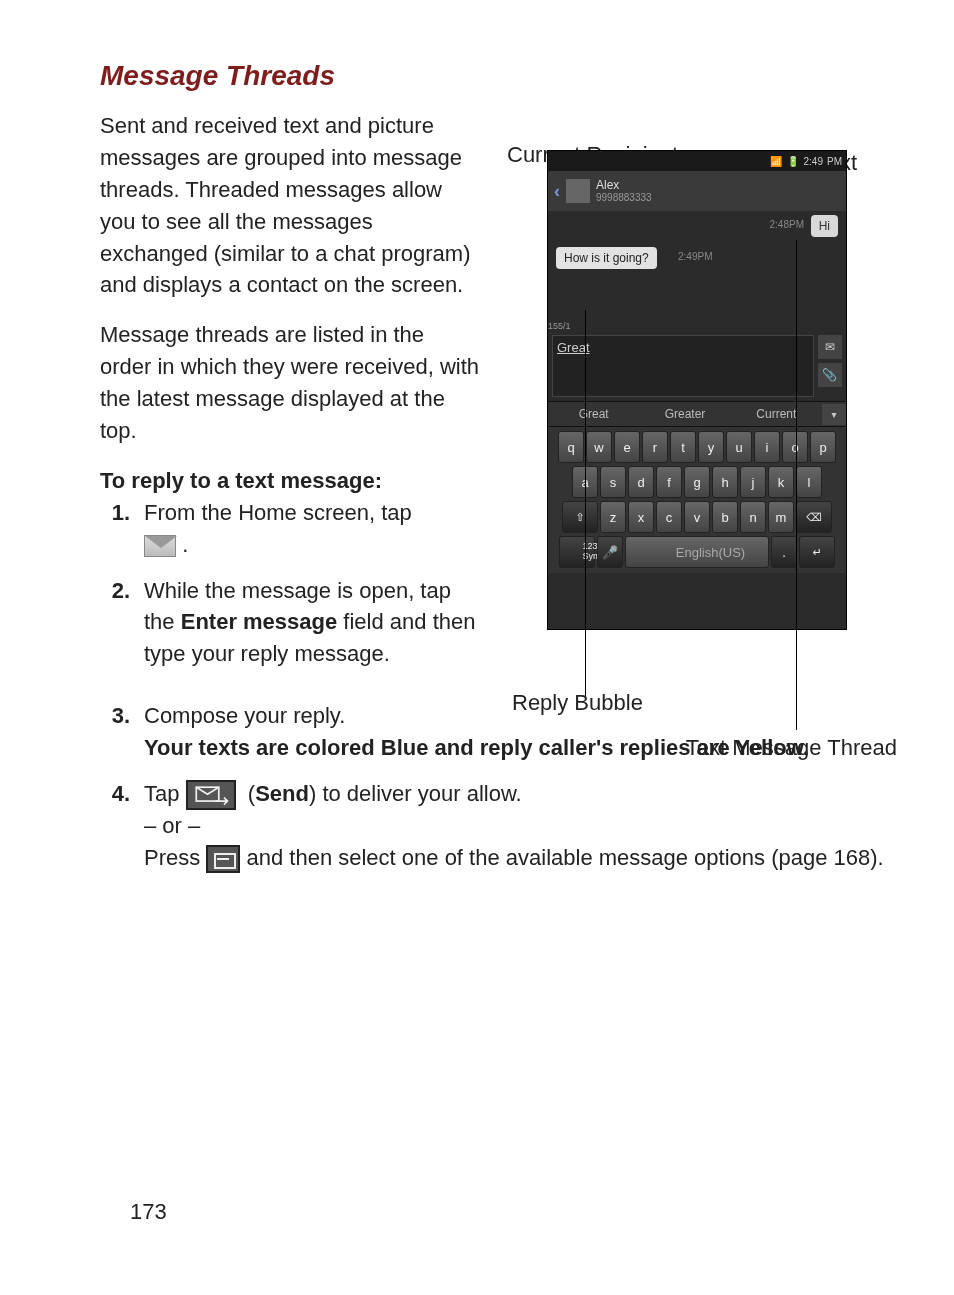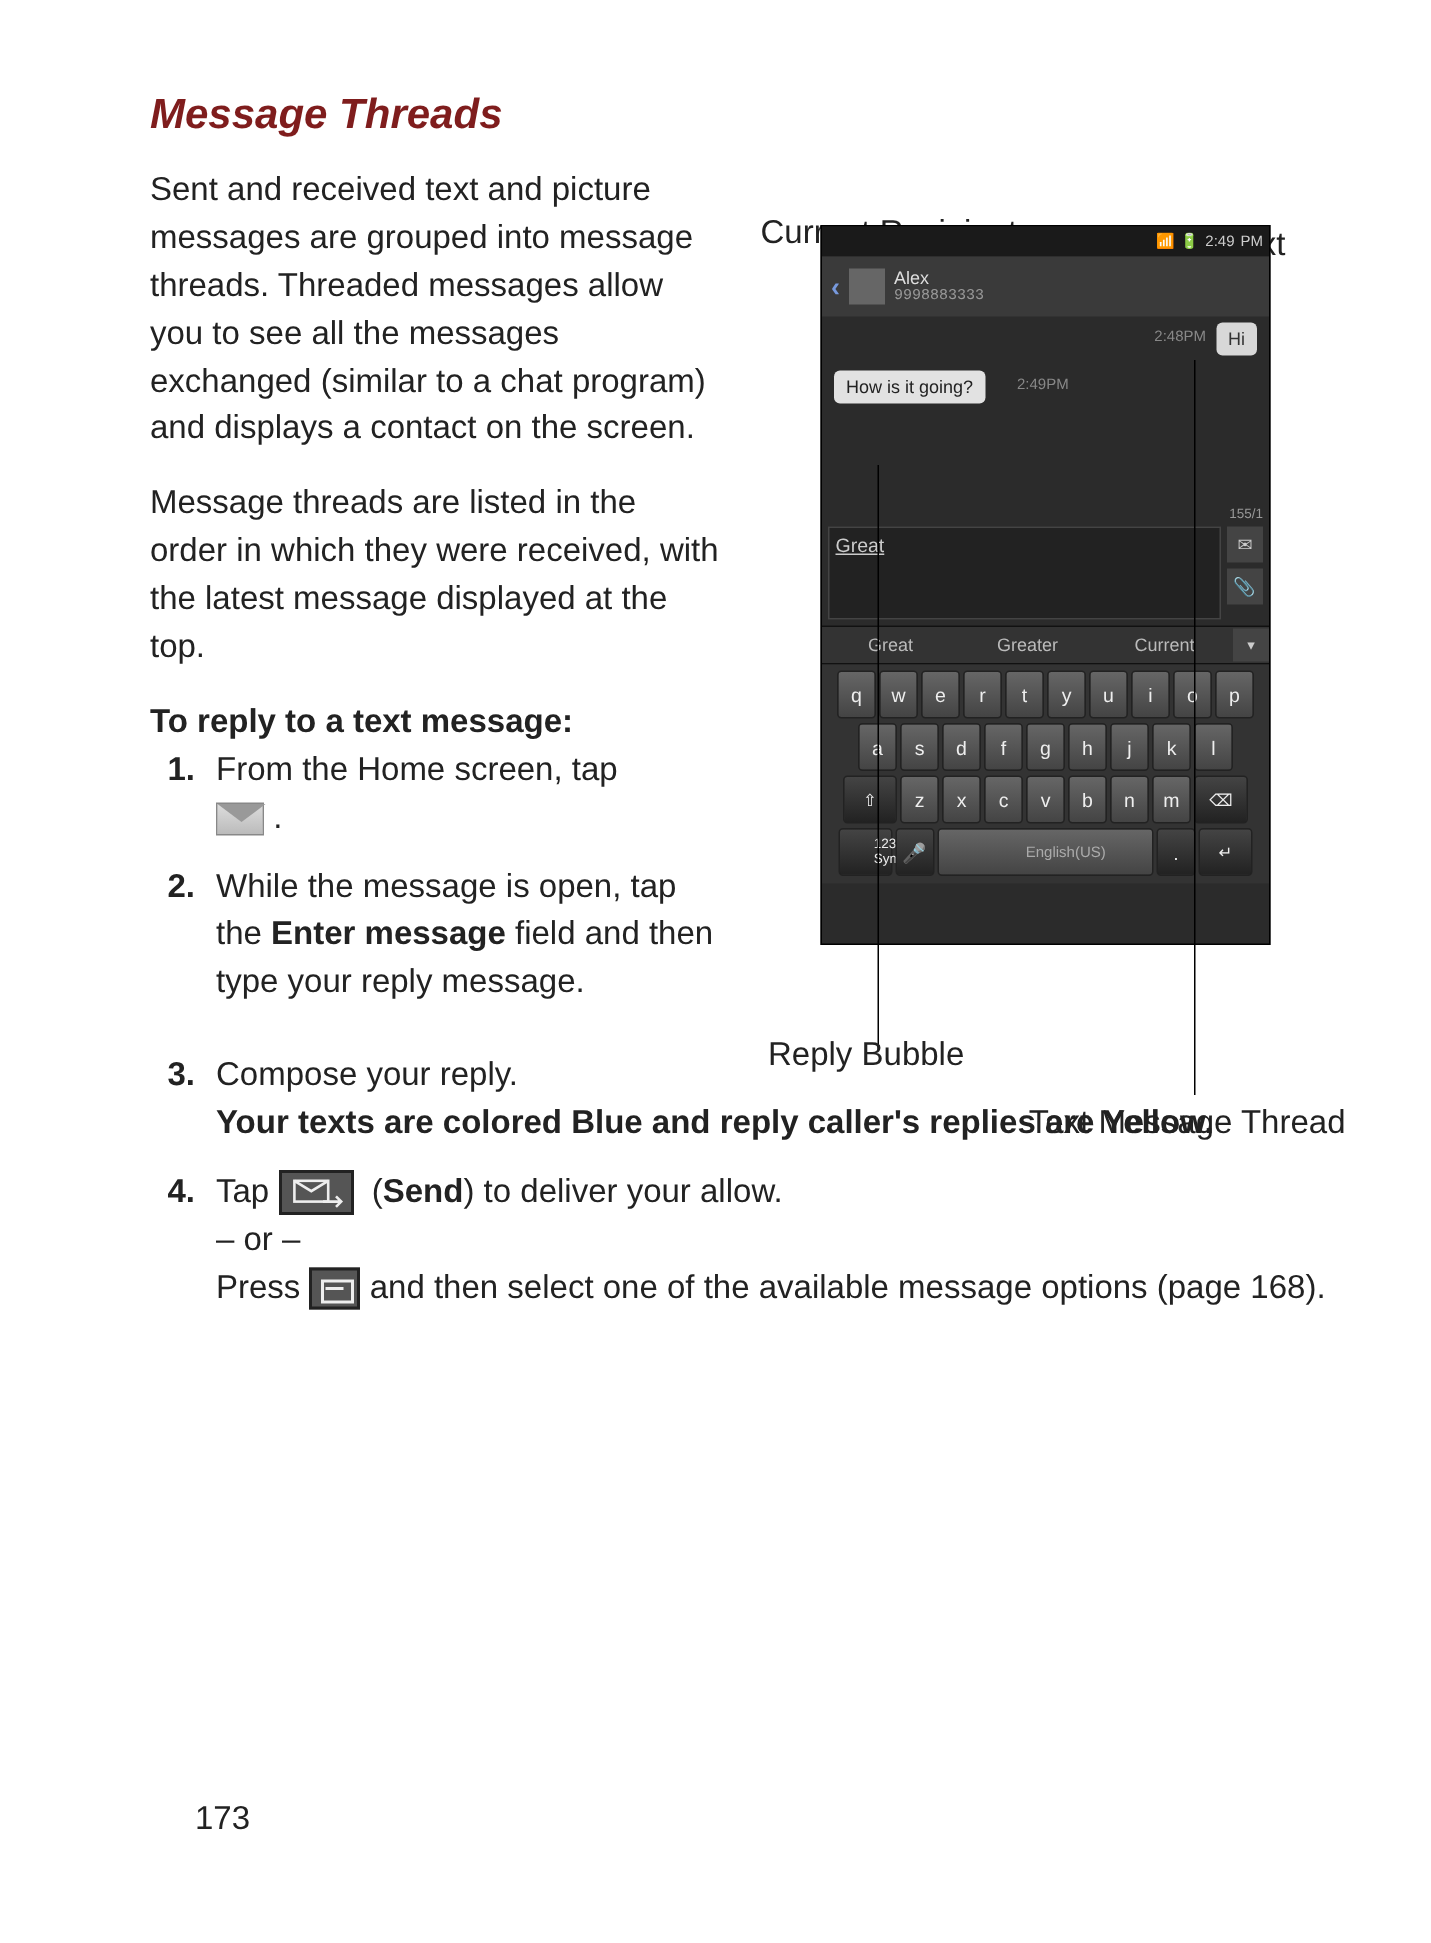--- a/index.html
+++ b/index.html
@@ -63,48 +63,48 @@
   .phone {
     width: 300px; height: 480px; background: #2b2b2b; border: 1px solid #000;
     position: relative; margin: 40px auto 0 auto; font-family: Arial, sans-serif;
     overflow: hidden;
   }
   .statusbar { height: 20px; background: #1a1a1a; color: #ccc; font-size: 10px; display:flex; justify-content:flex-end; align-items:center; padding: 0 4px; gap:4px;}
   .header { height: 40px; background: #3a3a3a; display: flex; align-items: center; padding: 0 6px; gap:6px;}
   .back-chev { color: #79d; font-size: 18px; font-weight: bold; }
   .avatar-sm { width: 24px; height: 24px; background: #666; }
   .hname { color: #ddd; font-size: 12px; line-height: 1.1;}
-  .hnum { color: #999; font-size: 10px; font-family: Liberation Mono, monospace; }
+  .hnum { color: #999; font-size: 10px; }
   .datebar { text-align:center; color:#aaa; font-size:11px; padding: 6px 0; background:#2b2b2b;}
   .msg-area { position: relative; height: 110px; }
   .bubble { position:absolute; padding: 4px 8px; font-size: 12px; border-radius: 4px; }
   .bubble.out { right: 8px; top: 4px; background: #d8d8d8; color: #333; }
   .bubble.in { left: 8px; top: 36px; background: #e2e2e2; color: #222; }
   .ts { position:absolute; font-size:10px; color:#888;}
   .compose { display:flex; align-items:flex-start; padding: 4px; gap:4px;}
   .compose textarea {
     flex:1; height: 62px; background: #222; border:1px solid #444; color:#ccc;
     font-size: 13px; padding: 4px; resize:none; font-family: Arial;
     text-decoration: underline;
   }
   .side-icons { display:flex; flex-direction:column; gap:4px; }
   .ic { width:24px; height:24px; background:#444; color:#ccc; display:flex; align-items:center; justify-content:center; font-size:12px;}
-  .charcount { font-size:9px; color:#999; text-align:right; padding-right:4px;margin-top:16px;}
+  .charcount { font-size:9px; color:#999; text-align:left; padding-right:4px;}
   .suggest { display:flex; align-items:center; background:#333; border-top:1px solid #111; border-bottom:1px solid #111;}
   .suggest span { flex:1; text-align:center; color:#bbb; font-size:12px; padding:5px 0;}
   .suggest .dd { flex:0 0 24px; background:#444; color:#ccc; text-align:center; padding:5px 0; font-size:10px;}
   .kb { background:#333; padding: 4px 2px 2px 2px;}
   .krow { display:flex; justify-content:center; gap:2px; margin-bottom:3px;}
   .key {
     background: linear-gradient(#666,#444); color:#eee; font-size:13px;
     width: 26px; height:32px; display:flex; align-items:center; justify-content:center;
     border-radius:3px; border:1px solid #222;
   }
   .key.w { width: 36px; font-size: 11px;}
-  .key.sp { width: 144px; font-size:10px; color:#aaa;padding-left:27px;}
+  .key.sp { width: 144px; font-size:13px; color:#aaa;padding-left:27px;}
   .key.dark { background: linear-gradient(#444,#222);}
 
   
   .line { position:absolute; background:#000; }
 </style>
 </head>
 <body>
 
 <h2>Message Threads</h2>
 

